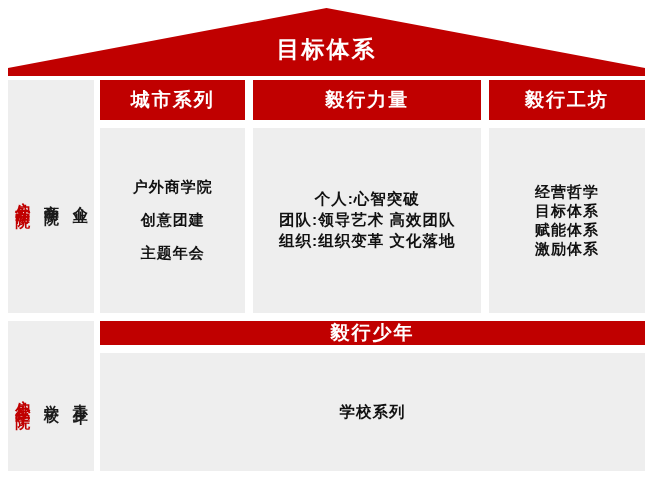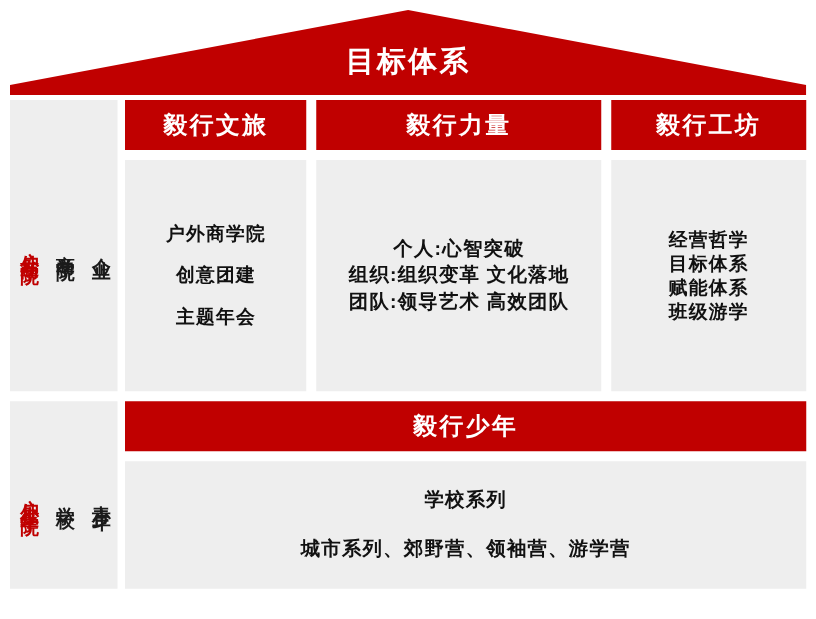--- a/index.html
+++ b/index.html
@@ -134,21 +134,21 @@
     left: 100px;
     top: 321px;
     width: 545px;
     height: 150px;
     display: flex;
     flex-direction: column;
   }
   .bottom-head {
     background: #c00000;
     color: #ffffff;
-    height: 40px;
+    height: 24px;
     display: flex;
     align-items: center;
     justify-content: center;
     font-size: 19px;
     font-weight: bold;
     letter-spacing: 2px;
   }
   .bottom-body {
     flex: 1;
     background: #eeeeee;
@@ -185,50 +185,49 @@
     <div class="left-block lower">
       <span class="vert red">户外少年学院</span>
       <span class="vert dark">学校</span>
       <span class="vert dark">青少年</span>
     </div>
   </div>
 
   <div class="top-row">
 
     <div class="col tour">
-      <div class="col-head">毅行文旅</div>
+      <div class="col-head">城市系列</div>
       <div class="col-body">
         <div class="line">户外商学院</div>
         <div class="line">创意团建</div>
         <div class="line">主题年会</div>
       </div>
     </div>
 
     <div class="col power">
       <div class="col-head">毅行力量</div>
       <div class="col-body">
         <div class="line">个人:心智突破</div>
+        <div class="line">团队:领导艺术 高效团队</div>
         <div class="line">组织:组织变革 文化落地</div>
-        <div class="line">团队:领导艺术 高效团队</div>
       </div>
     </div>
 
     <div class="col work">
       <div class="col-head">毅行工坊</div>
       <div class="col-body">
         <div class="line">经营哲学</div>
         <div class="line">目标体系</div>
         <div class="line">赋能体系</div>
-        <div class="line">班级游学</div>
+        <div class="line">激励体系</div>
       </div>
     </div>
 
   </div>
 
   <div class="bottom-block">
     <div class="bottom-head">毅行少年</div>
     <div class="bottom-body">
       <div class="line">学校系列</div>
-      <div class="line">城市系列、郊野营、领袖营、游学营</div>
     </div>
   </div>
 
 </div>
 
 </body></html>

